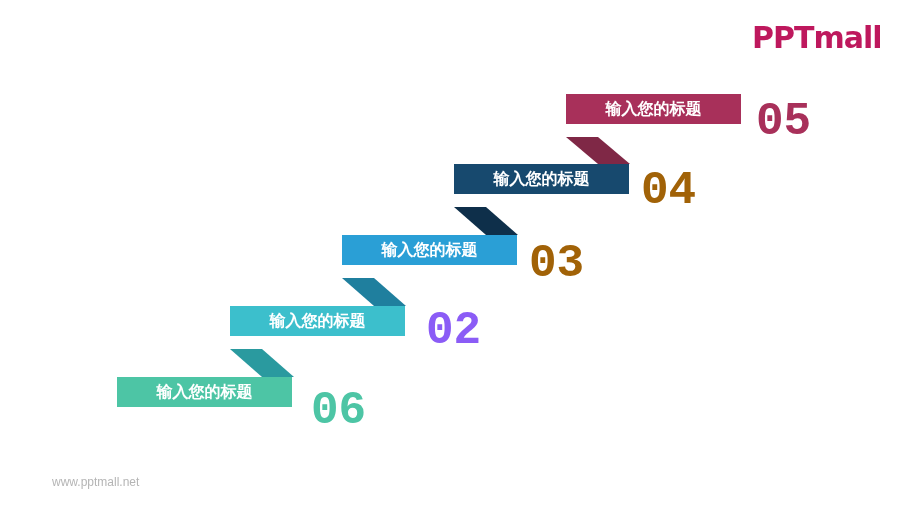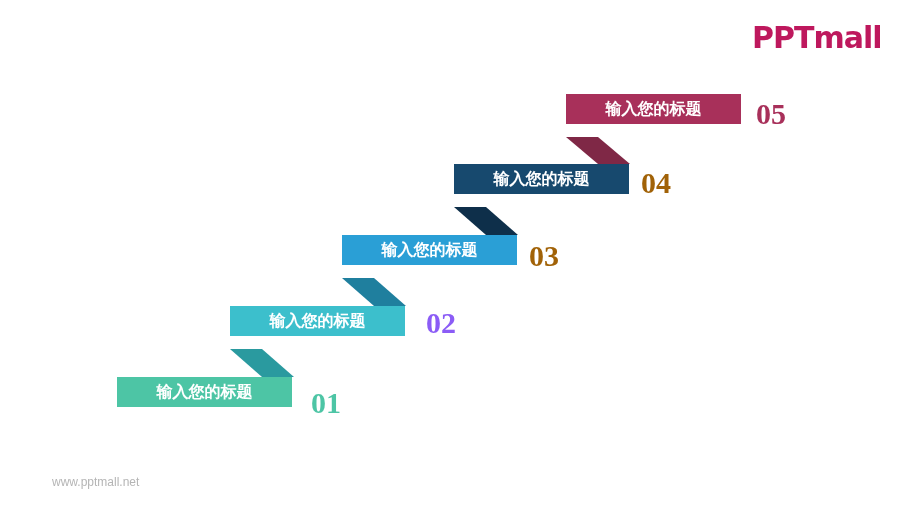--- a/index.html
+++ b/index.html
@@ -23,40 +23,40 @@
   }
   svg.connectors { position: absolute; left: 0; top: 0; }
   .bar {
     position: absolute; width: 175px; height: 30px;
     display: flex; align-items: center; justify-content: center;
     color: #ffffff; font-weight: bold; font-size: 16px;
     box-sizing: border-box;
   }
   .num {
     position: absolute;
-    font-family: Liberation Serif, serif;
-    font-weight: bold; font-size: 30px; line-height: 1;
+    font-family: Liberation Mono, monospace;
+    font-weight: bold; font-size: 46px; line-height: 1;
   }
 </style>
 </head>
 <body>
 
 <div class="logo">PPTmall</div>
 
 <svg class="connectors" width="900" height="506">
   <polygon points="566,137 598,137 630,164 598,164" fill="#7F2846"></polygon>
   <polygon points="454,207 486,207 518,235 486,235" fill="#0E2F4A"></polygon>
   <polygon points="342,278 374,278 406,306 374,306" fill="#1F7F9E"></polygon>
   <polygon points="230,349 262,349 294,377 262,377" fill="#2A9A9F"></polygon>
 </svg>
 
 <div class="bar" style="left:117px; top:377px; background:#4DC5A5;">
   <span>输入您的标题</span>
 </div>
-<div class="num" style="left:311px; top:388px; color:#4DC5A5;">01</div>
+<div class="num" style="left:311px; top:388px; color:#4DC5A5;">06</div>
 
 <div class="bar" style="left:230px; top:306px; background:#3CBFCC;">
   <span>输入您的标题</span>
 </div>
 <div class="num" style="left:426px; top:308px; color:#8b5cf6;text-align:center;">02</div>
 
 <div class="bar" style="left:342px; top:235px; background:#2A9FD6;">
   <span>输入您的标题</span>
 </div>
 <div class="num" style="left:529px; top:241px; color:#a16207;">03</div>

